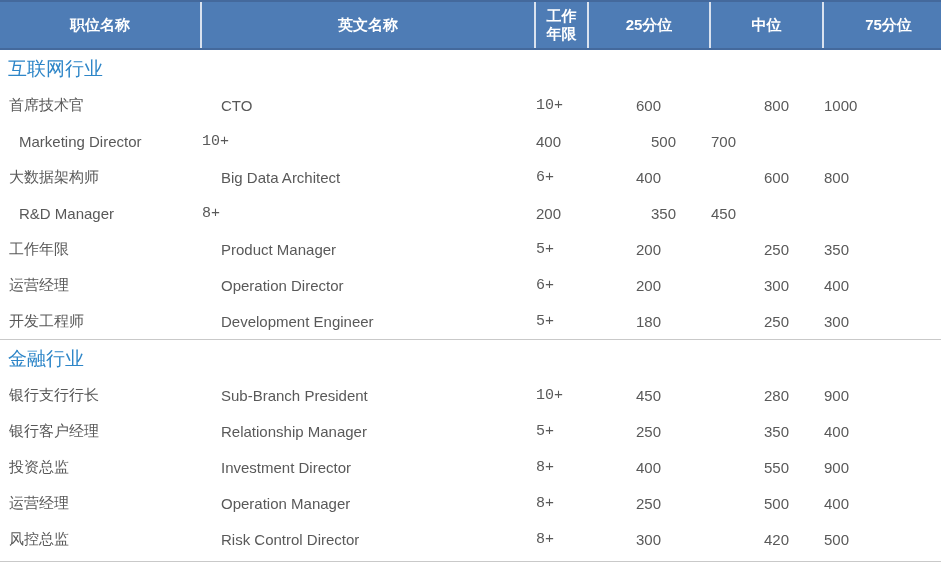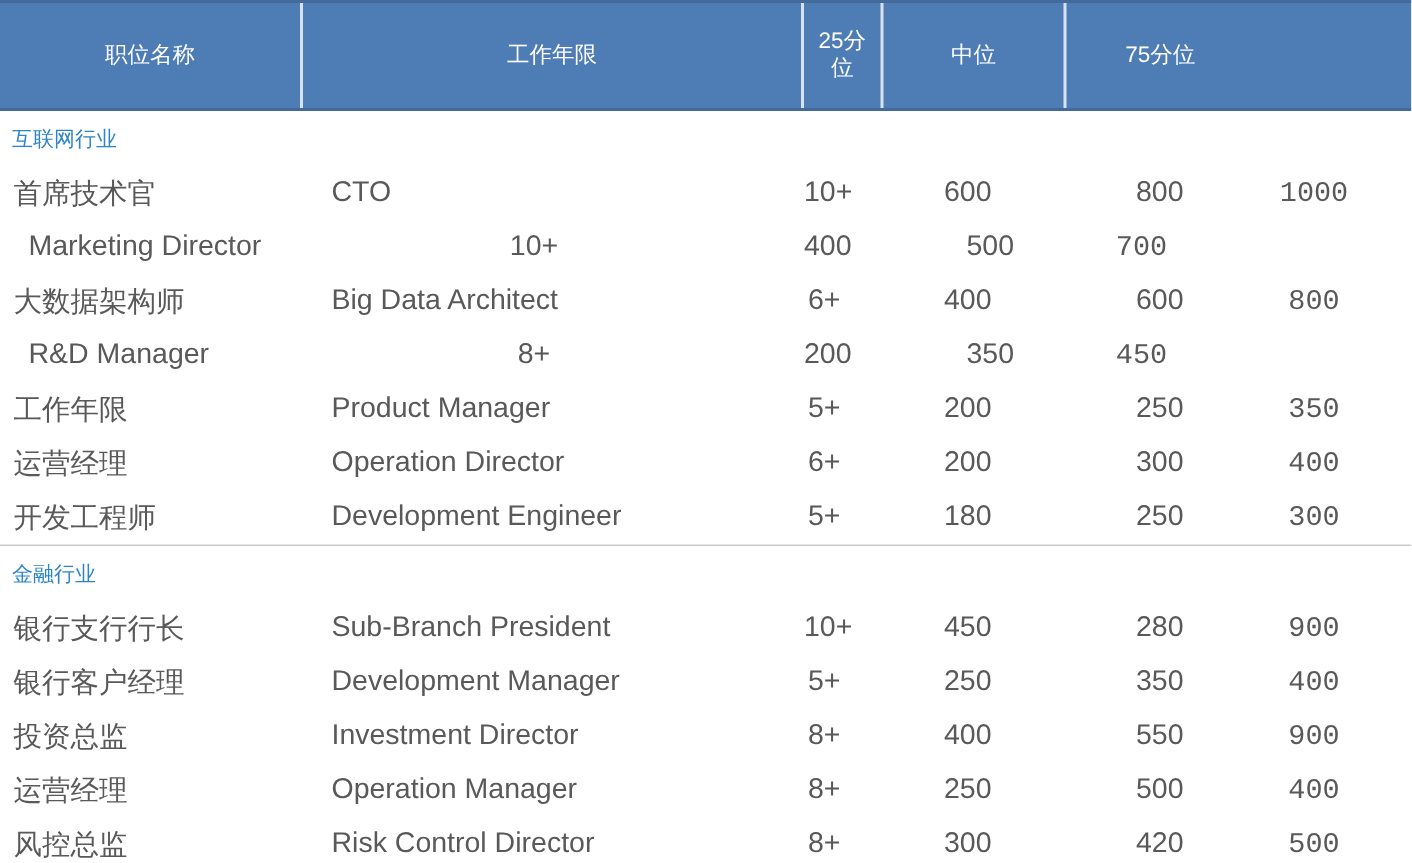--- a/index.html
+++ b/index.html
@@ -24,76 +24,78 @@
     height:575px;
     background:var(--page_bg);
     overflow:hidden;
   }
   .grid-cols{
     display:grid;
     grid-template-columns:202px 334px 53px 122px 113px 117px;
   }
   
   .thead{
-    height:74px;
+    height:50px;
     background:var(--header_bg);
     border-top:2px solid var(--header_edge);
     border-bottom:2px solid var(--header_edge);
+    font-weight:bold;
   }
   .th{
     display:flex;
     align-items:center;
     justify-content:center;
     text-align:center;
     color:var(--header_text);
     font-size:15px;
     line-height:1.2;
     border-right:2px solid var(--header_divider);
     padding:0 8px;
   }
   .th:last-child{border-right:none;padding-left:20px;}
   
   .section-title{
     height:37px;
     display:flex;
     align-items:center;
     padding-left:8px;
     color:var(--section_title);
-    font-size:14px;
+    font-size:19px;
   }
   .sec-finance{
     border-top:1px solid var(--divider);
   }
   
   .row{
     height:36px;
     align-items:center;
-    font-size:19px;
+    font-size:15px;
   }
   .td{white-space:nowrap;overflow:hidden;}
   .c0{padding-left:9px;}
   .c1{padding-left:19px;}
-  .c2{text-align:center;padding-right:26px;}
+  .c2{text-align:left;padding-right:26px;font-family:Liberation Mono, monospace;}
   .c3{text-align:right;padding-right:50px;}
   .c4{text-align:right;padding-right:35px;}
-  .c5{text-align:center;padding-right:13px;font-family:Liberation Mono, monospace;}
+  .c5{text-align:left;padding-right:13px;}
   
   .bottom-line{
     margin-top:4px;
     border-top:1px solid var(--divider);
     height:0;
   }
 </style>
 </head>
 <body>
 
 <div class="page">
 
   <div class="thead grid-cols">
     <div class="th">职位名称</div>
+    <div class="th">英文名称</div>
     <div class="th">工作年限</div>
     <div class="th">25分位</div>
     <div class="th">中位</div>
     <div class="th">75分位</div>
   </div>
 
   <div class="section">
     <div class="section-title">互联网行业</div>
 
     <div class="row grid-cols">
@@ -165,21 +167,21 @@
       <div class="td c0">银行支行行长</div>
       <div class="td c1">Sub-Branch President</div>
       <div class="td c2">10+</div>
       <div class="td c3">450</div>
       <div class="td c4">280</div>
       <div class="td c5">900</div>
     </div>
 
     <div class="row grid-cols">
       <div class="td c0">银行客户经理</div>
-      <div class="td c1">Development Manager</div>
+      <div class="td c1">Relationship Manager</div>
       <div class="td c2">5+</div>
       <div class="td c3">250</div>
       <div class="td c4">350</div>
       <div class="td c5">400</div>
     </div>
 
     <div class="row grid-cols">
       <div class="td c0">投资总监</div>
       <div class="td c1">Investment Director</div>
       <div class="td c2">8+</div>

